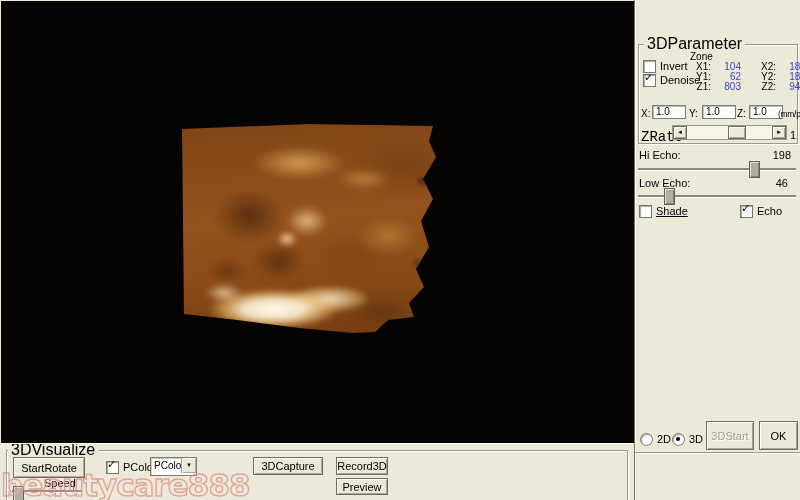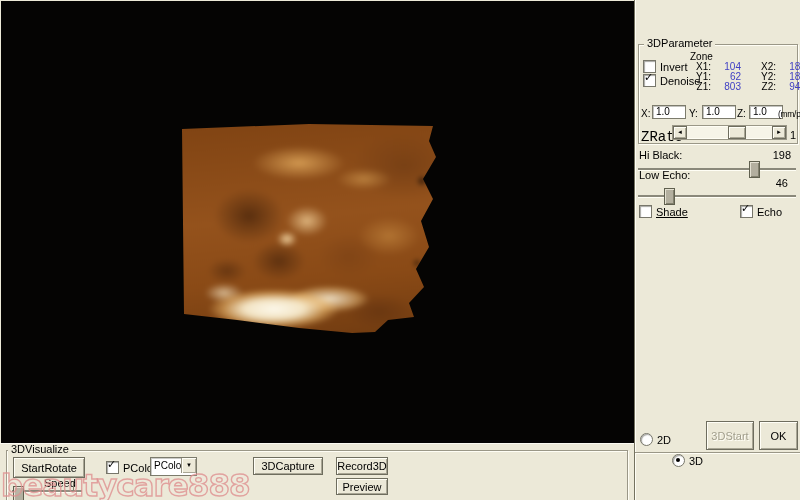--- a/index.html
+++ b/index.html
@@ -32,25 +32,25 @@
       radial-gradient(ellipse 50px 25px at 206px 196px, rgba(90,45,15,0.5), rgba(90,45,15,0) 70%),
       radial-gradient(ellipse 45px 32px at 176px 141px, rgba(115,60,20,0.45), rgba(115,60,20,0) 70%),
       radial-gradient(ellipse 70px 45px at 231px 51px, rgba(105,55,18,0.55), rgba(105,55,18,0) 75%),
       linear-gradient(175deg,#7e4212 0%,#94521c 45%,#8a4a16 70%,#6e3a10 100%);}
 
   
   .side-panel{position:absolute;left:634px;top:0;width:166px;height:500px;background:#ece9d8;
     border-left:1px solid #74725f;box-shadow:inset 1px 0 0 #fffef5;}
 
   .grp{position:absolute;border:1px solid #9a9787;box-shadow:inset 1px 1px 0 #fffef5,1px 1px 0 #fffef5;}
-  .grp-label{position:absolute;top:-7px;left:5px;background:#ece9d8;padding:0 3px;line-height:11px;font-size:11px;}
+  .grp-label{position:absolute;top:-7px;left:5px;background:#ece9d8;padding:0 3px;line-height:11px;font-size:16px;}
 
   .param-group{left:3px;top:44px;width:158px;height:98px;}
 
-  .chkrow{position:absolute;display:flex;align-items:center;gap:4px;}
+  .chkrow{position:absolute;display:flex;align-items:flex-start;gap:4px;}
   .cb{position:relative;width:11px;height:11px;background:#fff;border:1px solid #77766a;
       box-shadow:inset 1px 1px 1px rgba(60,60,50,0.45);flex:none;}
   .cb .mark{display:none;position:absolute;top:-3px;left:0;font-size:11px;font-weight:bold;color:#000;line-height:11px;}
   .cb.on .mark{display:block;}
   .rb{position:relative;width:11px;height:11px;border-radius:50%;background:#fff;border:1px solid #77766a;
       box-shadow:inset 1px 1px 1px rgba(60,60,50,0.45);flex:none;}
   .rb .dot{display:none;position:absolute;left:3px;top:3px;width:4px;height:4px;border-radius:50%;background:#000;}
   .rb.on .dot{display:block;}
 
   .zone-title{position:absolute;left:51px;top:6px;font-size:10px;}
@@ -162,46 +162,46 @@
 
       <span class="flabel" style="left:2px;top:84px;font-size:14px;font-family:Liberation Mono, monospace;">ZRate</span>
       <div class="scrollbar">
         <span class="sb-btn sb-left">◄</span>
         <span class="sb-thumb"></span>
         <span class="sb-btn sb-right">►</span>
       </div>
       <span class="flabel" style="left:151px;top:84px;font-size:11px;">1</span>
     </div>
 
-    <span class="plabel" style="left:4px;top:149px;">Hi Black:</span>
+    <span class="plabel" style="left:4px;top:149px;">Hi Echo:</span>
     <span class="plabel" style="right:10px;top:149px;">198</span>
     <div class="track" style="top:168px;"></div>
     <div class="sthumb" style="left:114px;top:161px;"></div>
 
-    <span class="plabel" style="left:4px;top:169px;">Low Echo:</span>
+    <span class="plabel" style="left:4px;top:177px;">Low Echo:</span>
     <span class="plabel" style="right:13px;top:177px;margin-left:20px;">46</span>
     <div class="track" style="top:195px;"></div>
     <div class="sthumb" style="left:29px;top:188px;"></div>
 
     <div class="chkrow" style="left:4px;top:205px;text-decoration:underline;">
       <span class="cb"></span>
       <span>Shade</span>
     </div>
     <div class="chkrow" style="left:105px;top:205px;">
       <span class="cb on">
           <span class="mark">✓</span>
         </span>
       <span>Echo</span>
     </div>
 
     <div class="chkrow" style="left:5px;top:433px;">
       <span class="rb"></span>
       <span>2D</span>
     </div>
-    <div class="chkrow" style="left:37px;top:454px;">
+    <div class="chkrow" style="left:37px;top:433px;">
       <span class="rb on">
           <span class="dot"></span>
         </span>
       <span>3D</span>
     </div>
 
     <button class="btn disabled" style="left:71px;top:421px;width:48px;height:29px;">3DStart</button>
     <button class="btn" style="left:124px;top:421px;width:39px;height:29px;">OK</button>
 
     <div class="hline" style="top:452px;"></div>

